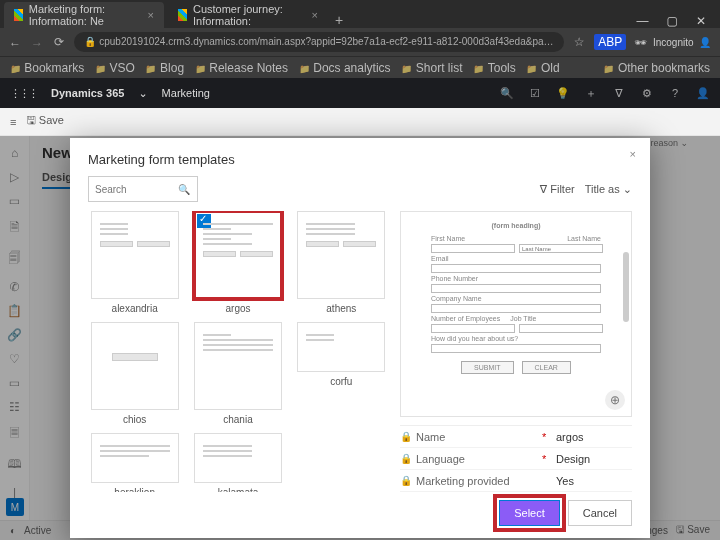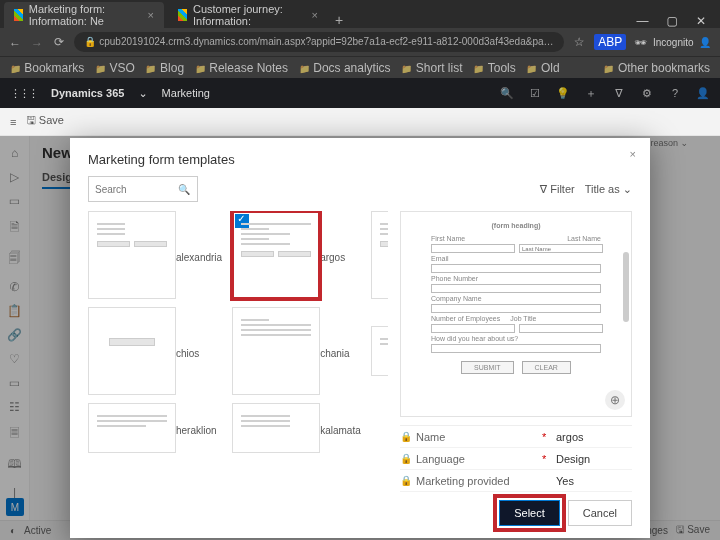--- a/index.html
+++ b/index.html
@@ -46,21 +46,21 @@
   
   .overlay { position: absolute; inset: 0; background: rgba(0,0,0,0.35); display: flex; align-items: center; justify-content: center; }
   .modal { width: 580px; height: 400px; background: #fff; box-shadow: 0 6px 30px rgba(0,0,0,.4); display: flex; flex-direction: column; padding: 14px 18px 12px 18px; position: relative; }
   .modal-title { font-size: 13px; color: #333; margin-bottom: 10px; }
   .modal-close { position: absolute; right: 14px; top: 10px; color: #888; cursor: pointer; }
   .toolbar { display: flex; align-items: center; gap: 10px; font-size: 11px; color: #555; height: 24px; }
   .searchbox { width: 110px; height: 22px; border: 1px solid #ccc; display: flex; align-items: center; padding: 12px 6px; font-size: 10px; color: #777; justify-content: space-between; }
   .toolbar .grow { flex: 1; }
   .body { flex: 1; display: flex; gap: 12px; margin-top: 10px; overflow: hidden; }
   .grid { width: 300px; display: grid; grid-template-columns: repeat(3, 1fr); gap: 8px 10px; align-content: start; overflow: hidden; }
-  .card { display: flex; flex-direction: row; align-items: center; }
+  .card { display: flex; flex-direction: column; align-items: center; }
   .thumb { width: 88px; height: 88px; border: 1px solid #ddd; background: #fff; position: relative; overflow: hidden; }
   .thumb.sel { outline: 4px solid #c2272d; outline-offset: -2px; }
   .check { position: absolute; top: 2px; left: 2px; width: 14px; height: 14px; background: #0078d4; }
   .check::after { content: "✓"; color: #fff; font-size: 10px; position: absolute; top: -1px; left: 2px; }
   .mini { position: absolute; inset: 8px; }
   .mini .line { height: 2px; background: #d0d0d0; margin: 3px 0; }
   .mini .line.short { width: 40%; }
   .mini .line.med { width: 70%; }
   .mini .line.full { width: 100%; }
   .mini .btnrow { display: flex; gap: 4px; margin-top: 6px; }
@@ -78,21 +78,21 @@
 
   .propgrid { font-size: 11px; color: #444; border-top: 1px solid #eee; }
   .proprow { display: flex; align-items: center; height: 22px; border-bottom: 1px solid #f2f2f2; gap: 6px; }
   .proprow .lock { color: #999; width: 10px; font-size: 10px; }
   .proprow .plabel { width: 120px; color: #666; }
   .proprow .req { color: #c00; width: 8px; }
   .proprow .pval { flex: 1; color: #333; }
 
   .footer { display: flex; justify-content: flex-end; gap: 8px; margin-top: 8px; }
   .btn { height: 26px; padding: 0 14px; font-size: 11px; display: inline-flex; align-items: center; border: 1px solid #ccc; background: #fff; color: #444; cursor: pointer; }
-  .btn.primary { background: #0f172a; border-color: #0078d4; color: #fff; }
+  .btn.primary { background: #8b5cf6; border-color: #0078d4; color: #fff; }
   .emph { outline: 4px solid #c2272d; outline-offset: 2px; }
 
   .scrollthumb { position: absolute; right: 2px; top: 40px; width: 6px; height: 70px; background: #ccc; border-radius: 3px; }
 </style>
 </head>
 <body>
 
 <div class="titlebar">
   <div class="tab active">
     <div class="favicon"></div>

